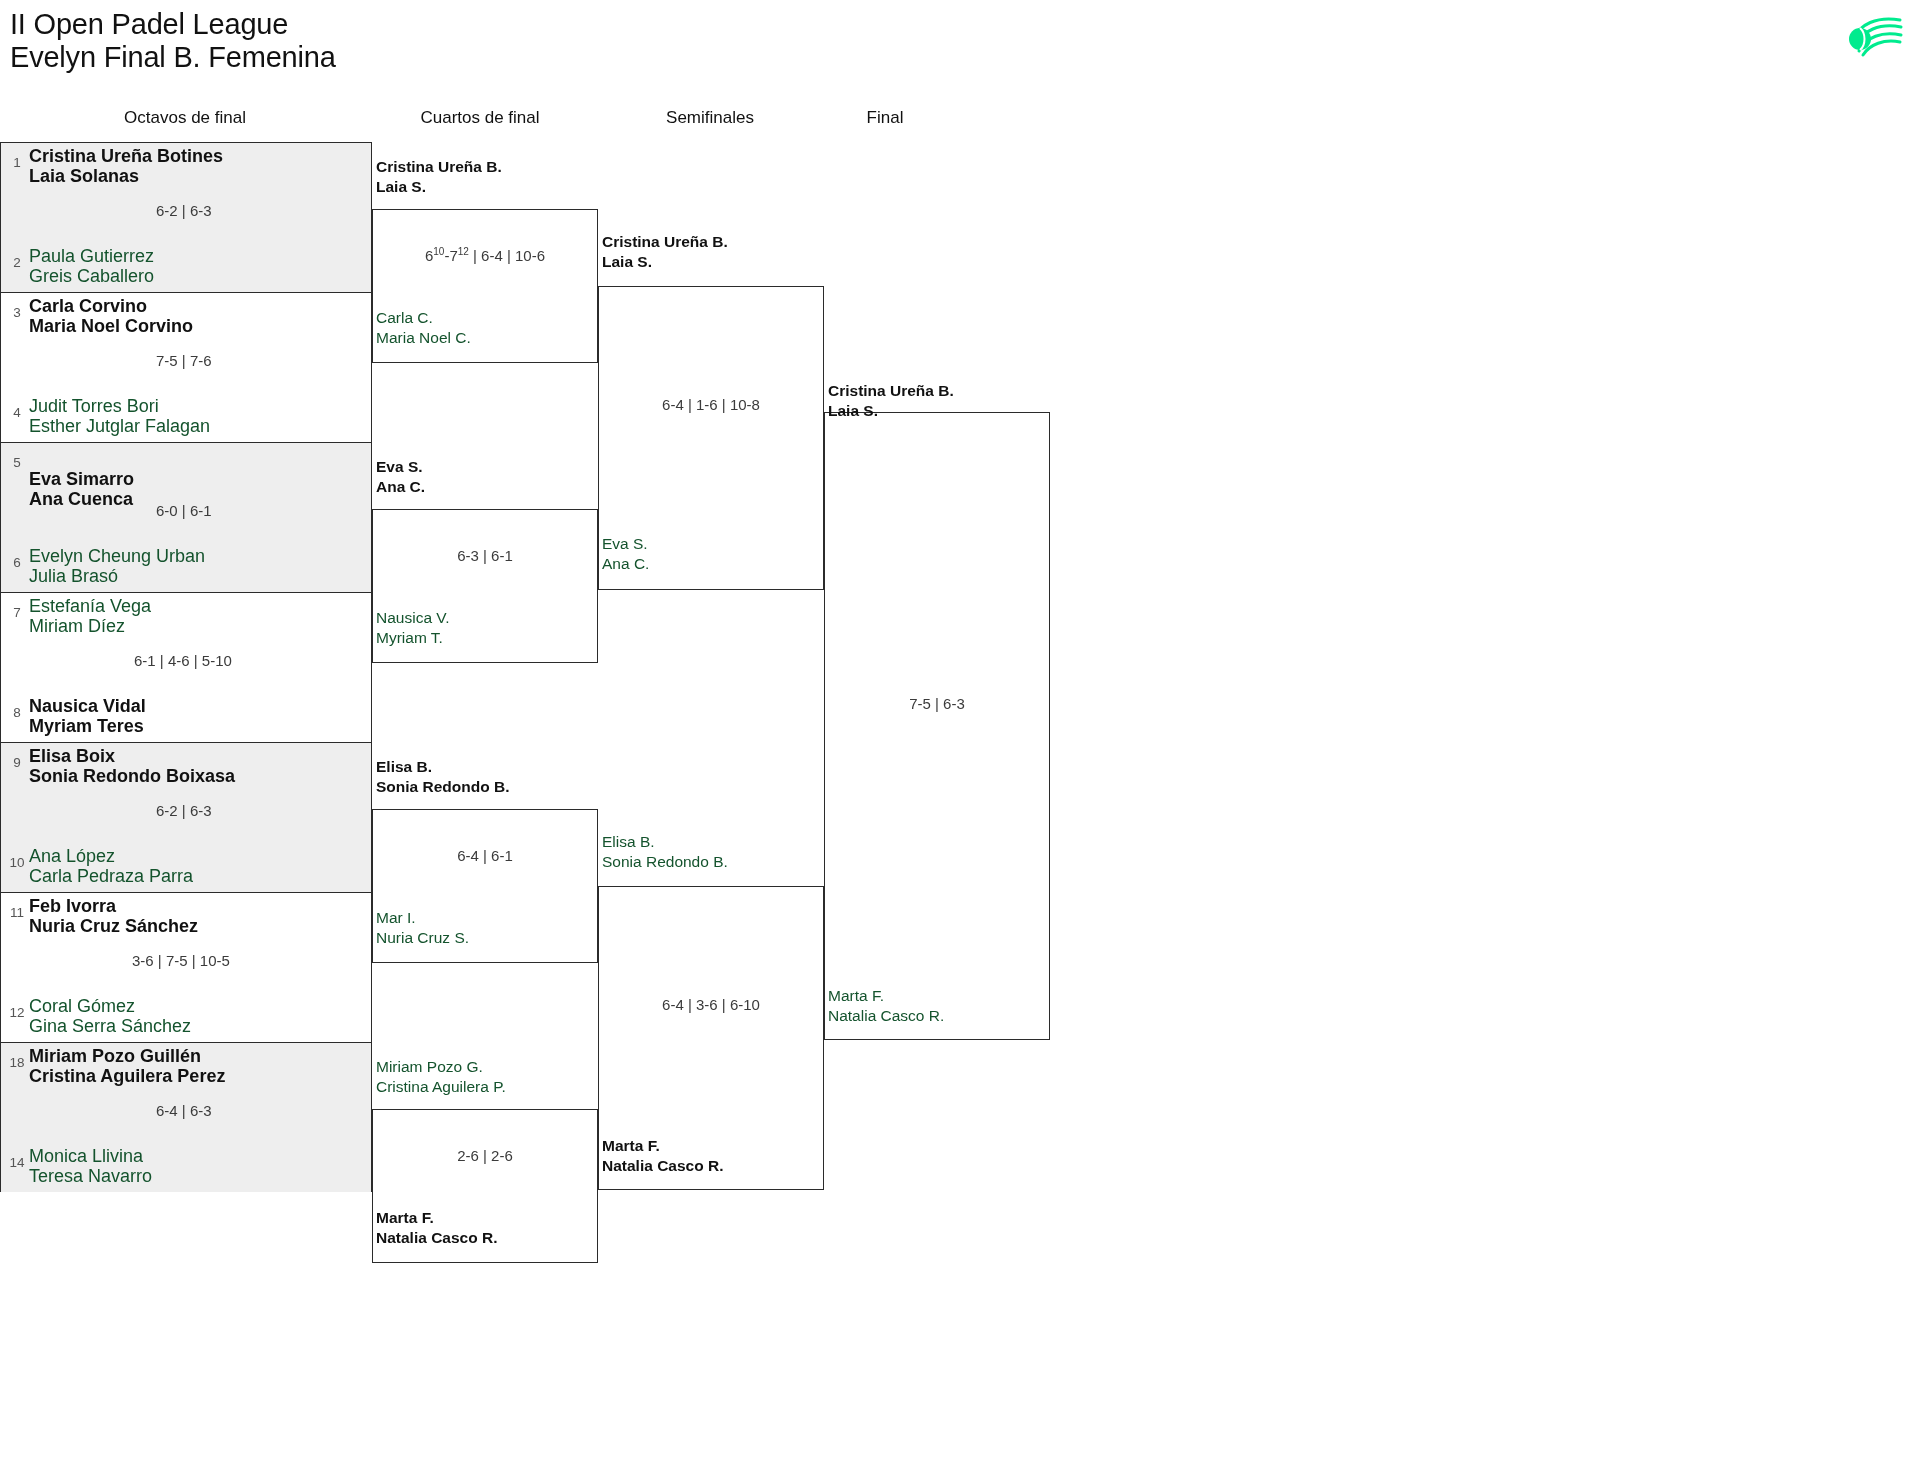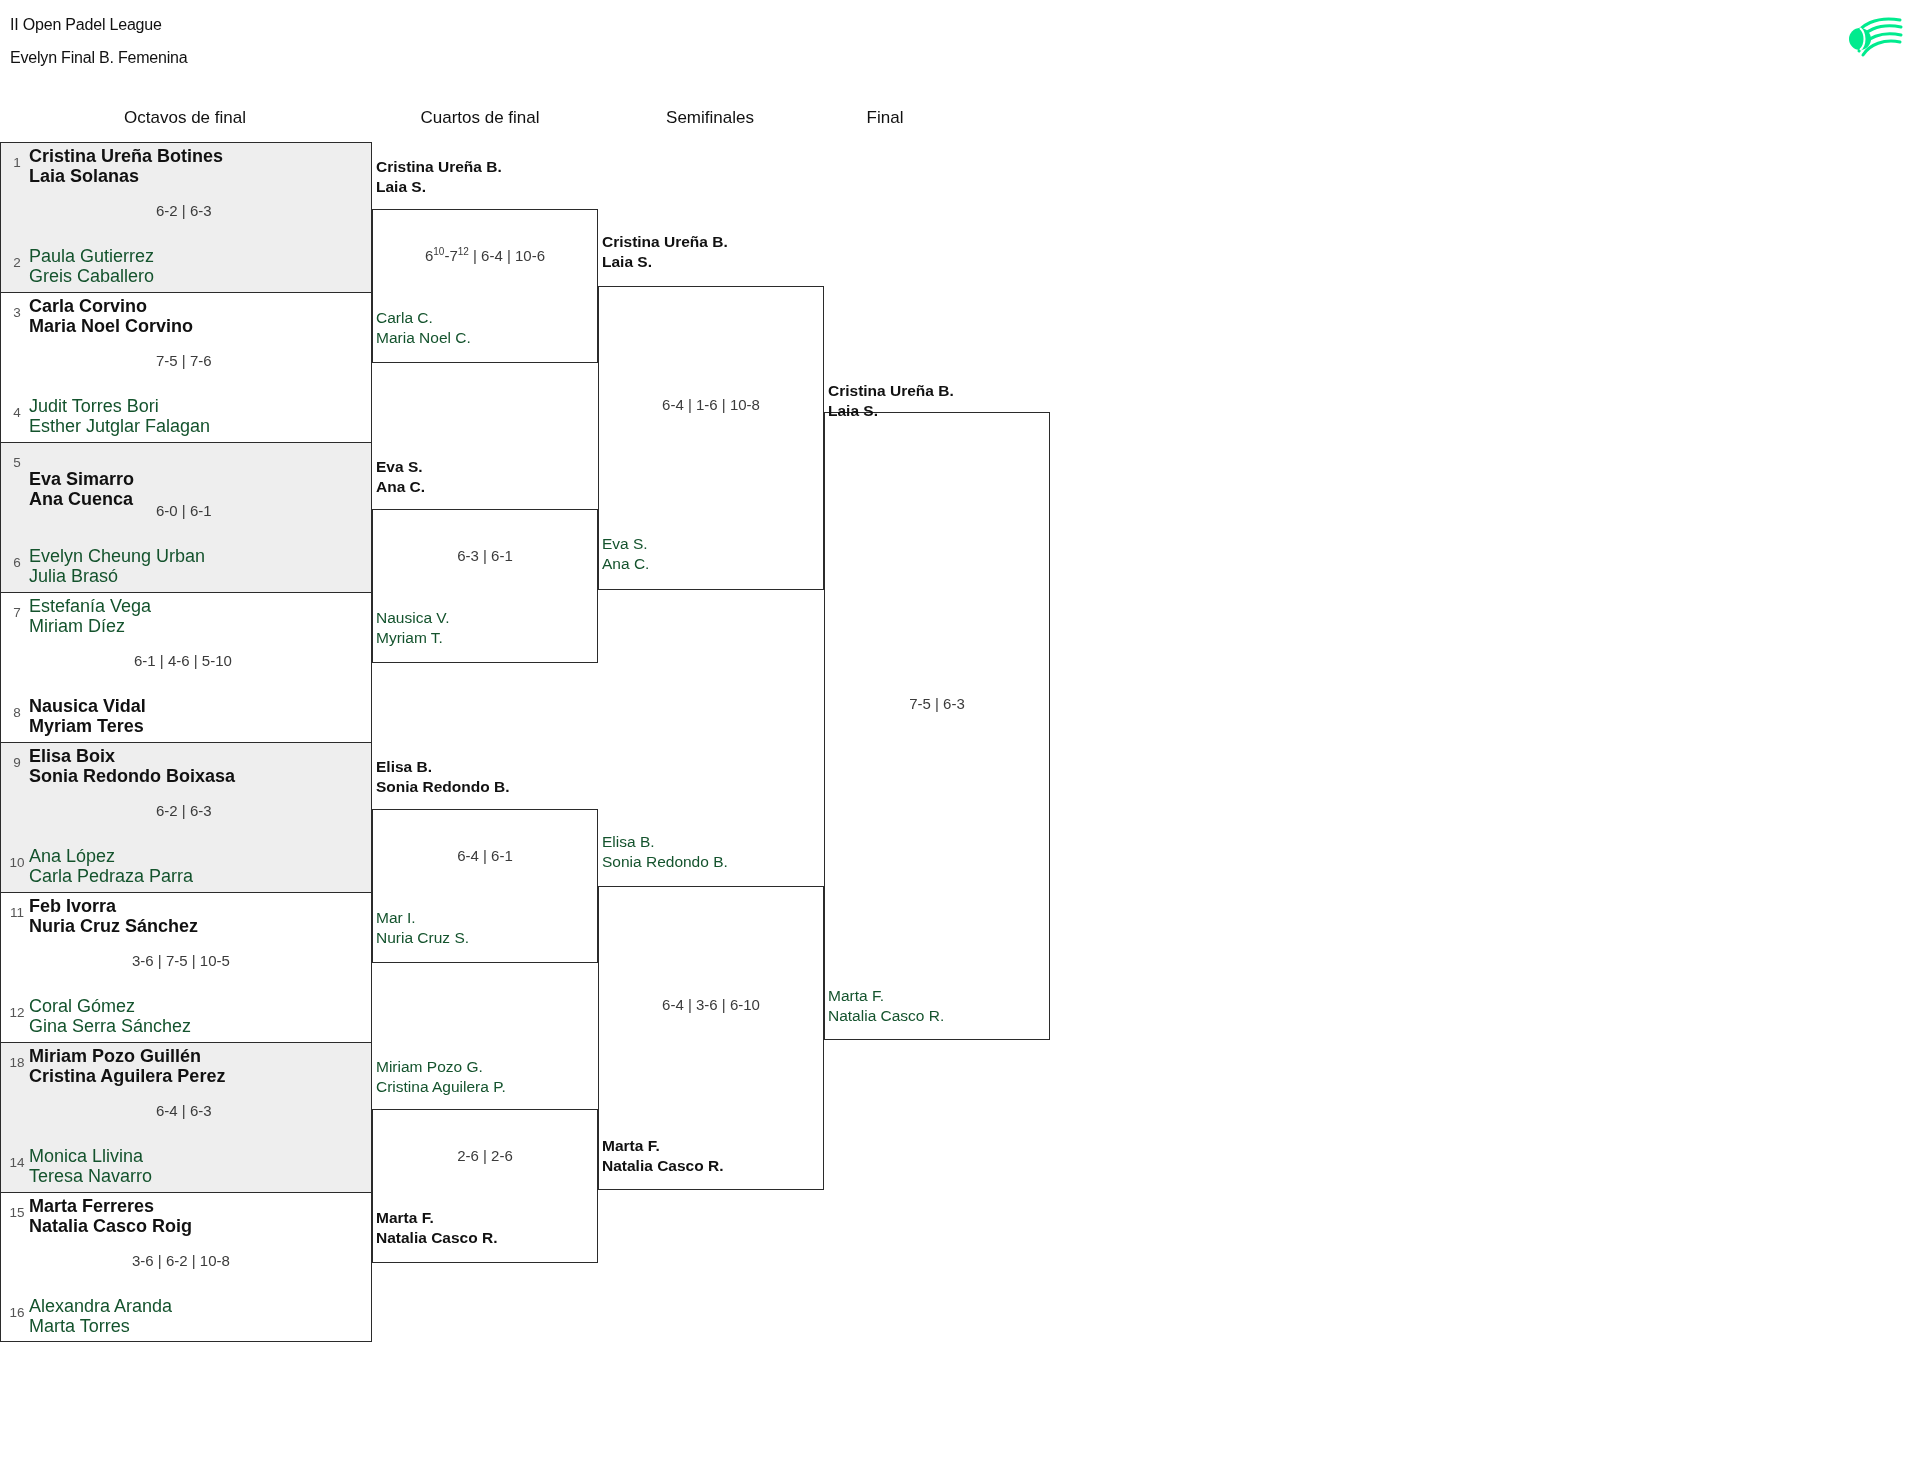--- a/index.html
+++ b/index.html
@@ -16,21 +16,21 @@
 
   
   #header {
     position: absolute;
     top: 8px;
     left: 10px;
     width: 1900px;
     height: 70px;
   }
   #title-line1, #title-line2 {
-    font-size: 16px;
+    font-size: 29px;
     font-weight: 400;
     line-height: 33px;
     letter-spacing: -0.2px;
     color: #111111;
     white-space: nowrap;
   }
   #logo {
     position: absolute;
     top: 6px;
     right: 12px;
@@ -235,33 +235,20 @@
       <div>Cristina Aguilera Perez</div>
     </div>
     <div class="r1-score" style="top:59px; left:155px;">6-4 | 6-3</div>
     <div class="seed" style="top:112px;">14</div>
     <div class="r1-names loser" style="top:104px;">
       <div>Monica Llivina</div>
       <div>Teresa Navarro</div>
     </div>
   </div>
 
-  <div class="r1-cell topline botline" style="top:1192px; height:150px;">
-    <div class="seed" style="top:12px;">15</div>
-    <div class="r1-names winner" style="top:4px;">
-      <div>Marta Ferreres</div>
-      <div>Natalia Casco Roig</div>
-    </div>
-    <div class="r1-score" style="top:59px; left:131px;">3-6 | 6-2 | 10-8</div>
-    <div class="seed" style="top:112px;">16</div>
-    <div class="r1-names loser" style="top:104px;">
-      <div>Alexandra Aranda</div>
-      <div>Marta Torres</div>
-    </div>
-  </div>
 
   <div class="box" style="left:372px; top:209px; width:226px; height:154px;"></div>
   <div class="names winner" style="left:376px; top:157px;">
     <div>Cristina Ureña B.</div>
     <div>Laia S.</div>
   </div>
   <div class="score" style="left:372px; top:247px; width:226px;">
     <span>6</span><sup>10</sup><span>-7</span><sup>12</sup><span> | 6-4 | 10-6</span>
   </div>
   <div class="names loser" style="left:376px; top:308px;">

